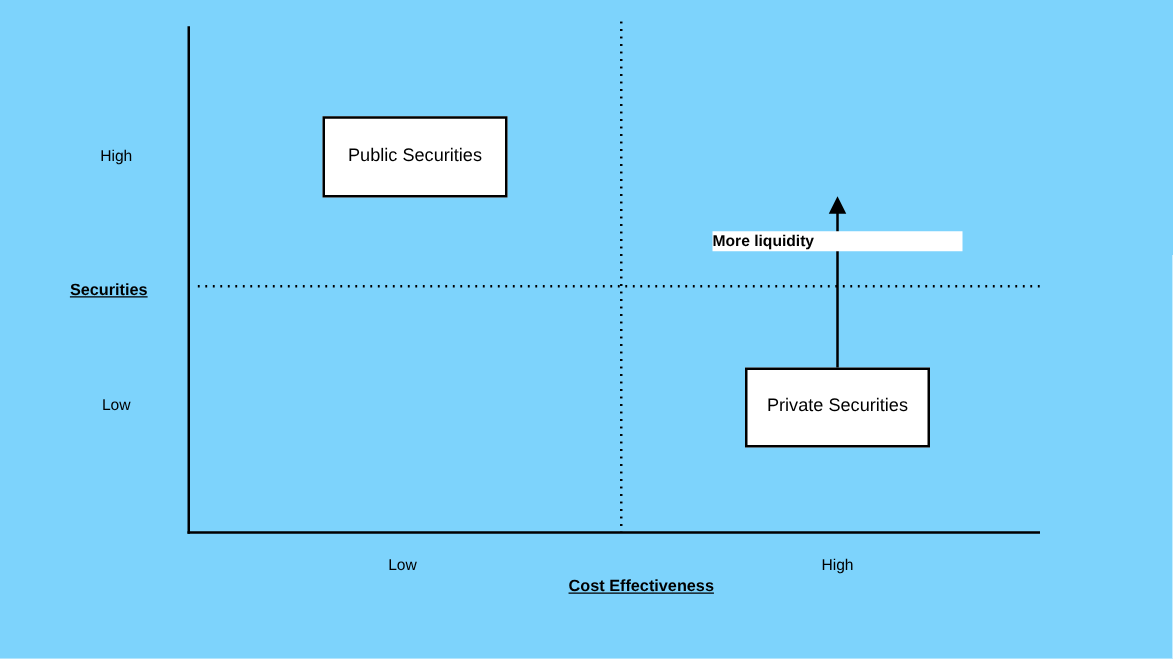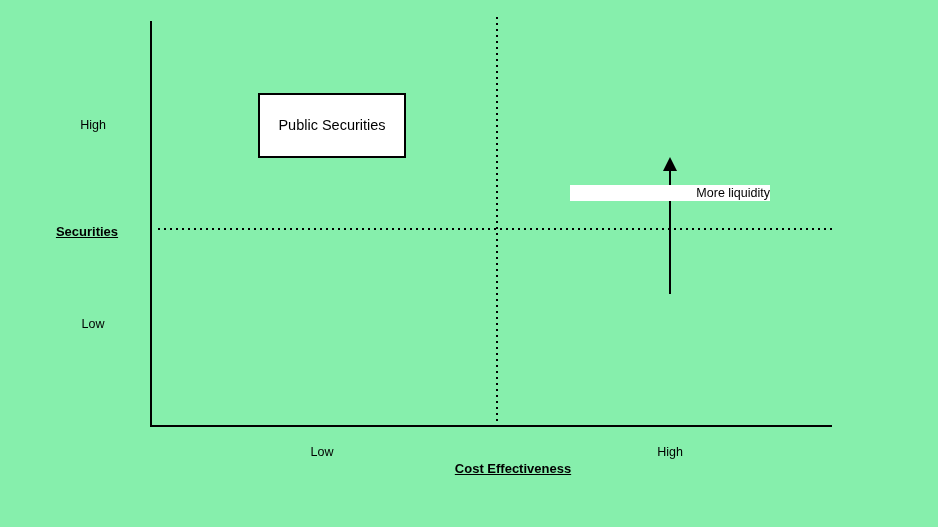--- a/index.html
+++ b/index.html
@@ -8,21 +8,21 @@
     background: #ffffff;
   }
   body {
     font-family: "Liberation Sans", sans-serif;
     -webkit-font-smoothing: antialiased;
   }
   #canvas {
     position: relative;
     width: 938px;
     height: 527px;
-    background: #86efac;
+    background: #7dd3fc;
     overflow: hidden;
   }
 
   
   .axis-y {
     position: absolute;
     left: 150px;
     top: 21px;
     width: 2px;
     height: 406px;
@@ -93,25 +93,26 @@
     height: 0;
     border-left: 7px solid transparent;
     border-right: 7px solid transparent;
     border-bottom: 14px solid #000000;
   }
   .arrow-label {
     position: absolute;
     left: 570px;
     top: 185px;
     width: 200px;
-    text-align: right;
+    text-align: left;
     font-size: 12.5px;
     color: #000000;
     background: #ffffff;
     padding: 1px 0;
+    font-weight: bold;
   }
 
   
   .tick {
     position: absolute;
     font-size: 12.5px;
     color: #000000;
     text-align: center;
   }
   .tick-y-high { left: 53px;  top: 118px; width: 80px; text-align: center; }
@@ -148,18 +149,19 @@
   <div class="axis-title axis-title-y">Securities</div>
 
   <div class="tick tick-x-low">Low</div>
   <div class="tick tick-x-high">High</div>
 
   <div class="axis-title axis-title-x">Cost Effectiveness</div>
 
   <div class="node node-public">Public Securities</div>
 
 
+  <div class="node node-private">Private Securities</div>
 
   <div class="arrow-shaft"></div>
   <div class="arrow-head"></div>
   <div class="arrow-label">More liquidity</div>
 
 </div>
 
 </body></html>

